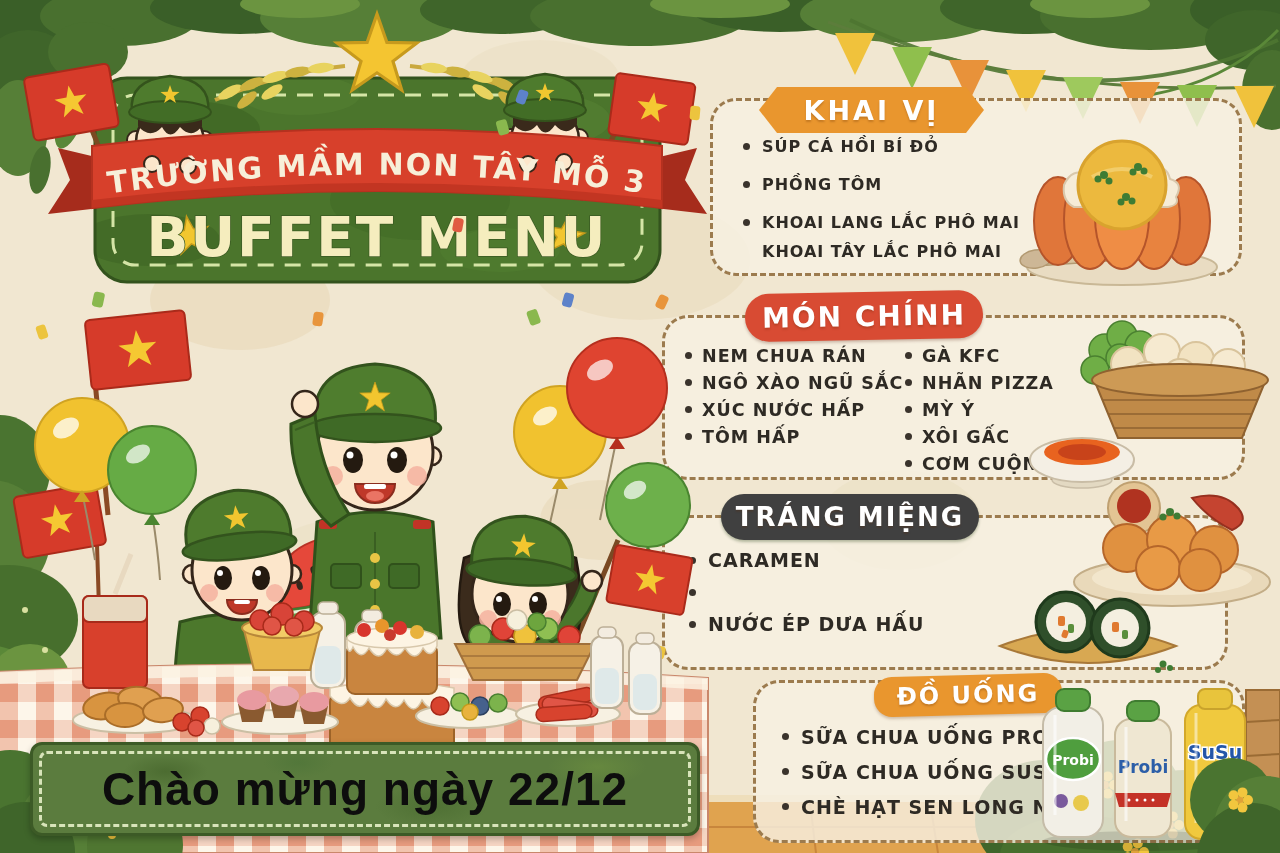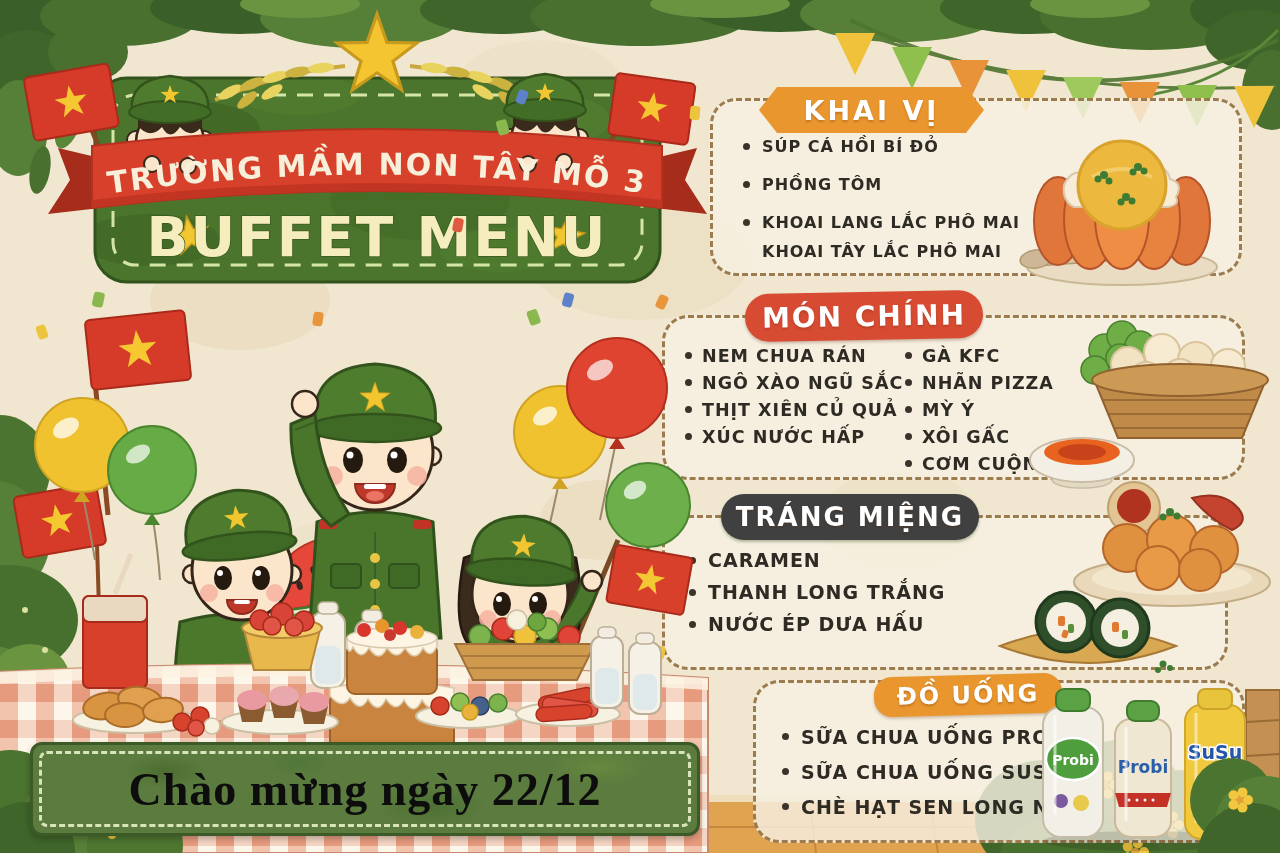--- a/index.html
+++ b/index.html
@@ -61,21 +61,21 @@
       radial-gradient(80px 30px at 60% 70%, #4f7034 0%, rgba(79,112,52,0) 70%),
       radial-gradient(70px 26px at 85% 25%, #66883f 0%, rgba(102,136,63,0) 70%),
       radial-gradient(50px 22px at 40% 20%, #52773a 0%, rgba(82,119,58,0) 70%);
     display:flex;align-items:center;justify-content:center;
     box-shadow:0 3px 6px rgba(0,0,0,.25);
   }
   .greeting-banner::before{
     content:"";position:absolute;inset:6px;border:3px dashed rgba(230,240,200,.9);border-radius:8px;
   }
   .greeting-text{
-    font-family:Liberation Serif, serif;font-weight:800;
+    font-family:Liberation Sans, sans-serif;font-weight:800;
     font-size:46px;color:#0d0d0d;letter-spacing:1px;position:relative;
   }
 </style>
 </head>
 <body>
 
 <div class="poster">
 
   <svg class="layer-bg" width="1280" height="853" viewBox="0 0 1280 853">
 
@@ -249,25 +249,25 @@
       <li class="menu-item">
           <span class="bullet"></span>
           <span>NEM CHUA RÁN</span>
         </li>
       <li class="menu-item">
           <span class="bullet"></span>
           <span>NGÔ XÀO NGŨ SẮC</span>
         </li>
       <li class="menu-item">
           <span class="bullet"></span>
-          <span>THỊT XIÊN CỦ QUẢ</span>
-        </li>
-      <li class="menu-item">
-          <span class="bullet"></span>
           <span>XÚC NƯỚC HẤP</span>
+        </li>
+      <li class="menu-item">
+          <span class="bullet"></span>
+          <span>TÔM HẤP</span>
         </li>
     </ul>
     <ul class="menu-list col-right">
       <li class="menu-item">
           <span class="bullet"></span>
           <span>GÀ KFC</span>
         </li>
       <li class="menu-item">
           <span class="bullet"></span>
           <span>NHÃN PIZZA</span>
@@ -291,21 +291,20 @@
     <div class="panel-header header-green">
       <span>TRÁNG MIỆNG</span>
     </div>
     <ul class="menu-list">
       <li class="menu-item">
           <span class="bullet"></span>
           <span>CARAMEN</span>
         </li>
       <li class="menu-item">
           <span class="bullet"></span>
-          <span>THANH LONG TRẮNG</span>
         </li>
       <li class="menu-item">
           <span class="bullet"></span>
           <span>NƯỚC ÉP DƯA HẤU</span>
         </li>
     </ul>
   </section>
 
   <section class="panel" id="panel-do-uong">
     <div class="panel-header header-orange">

